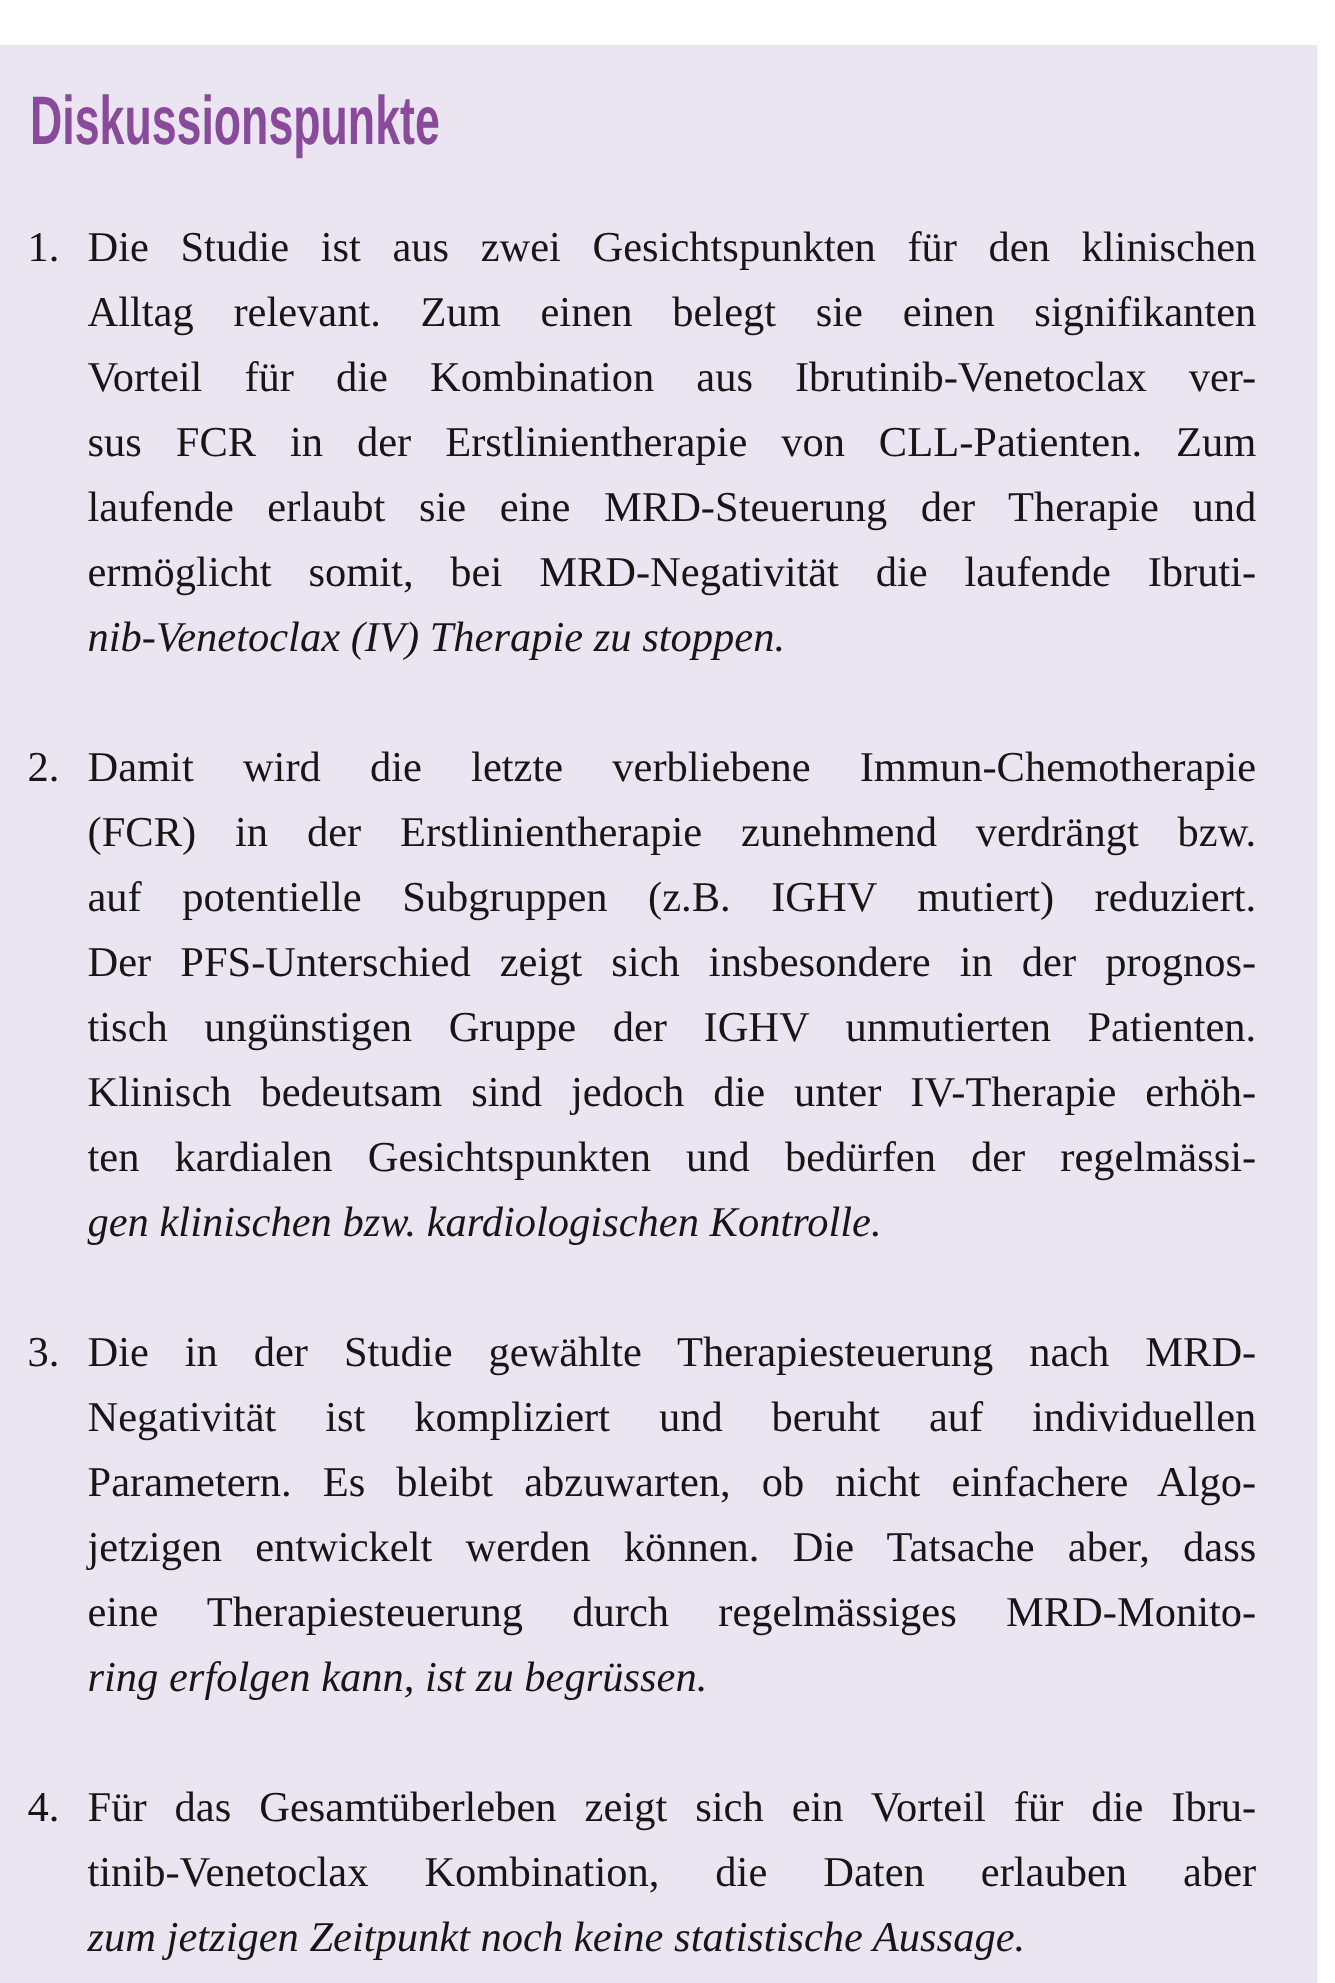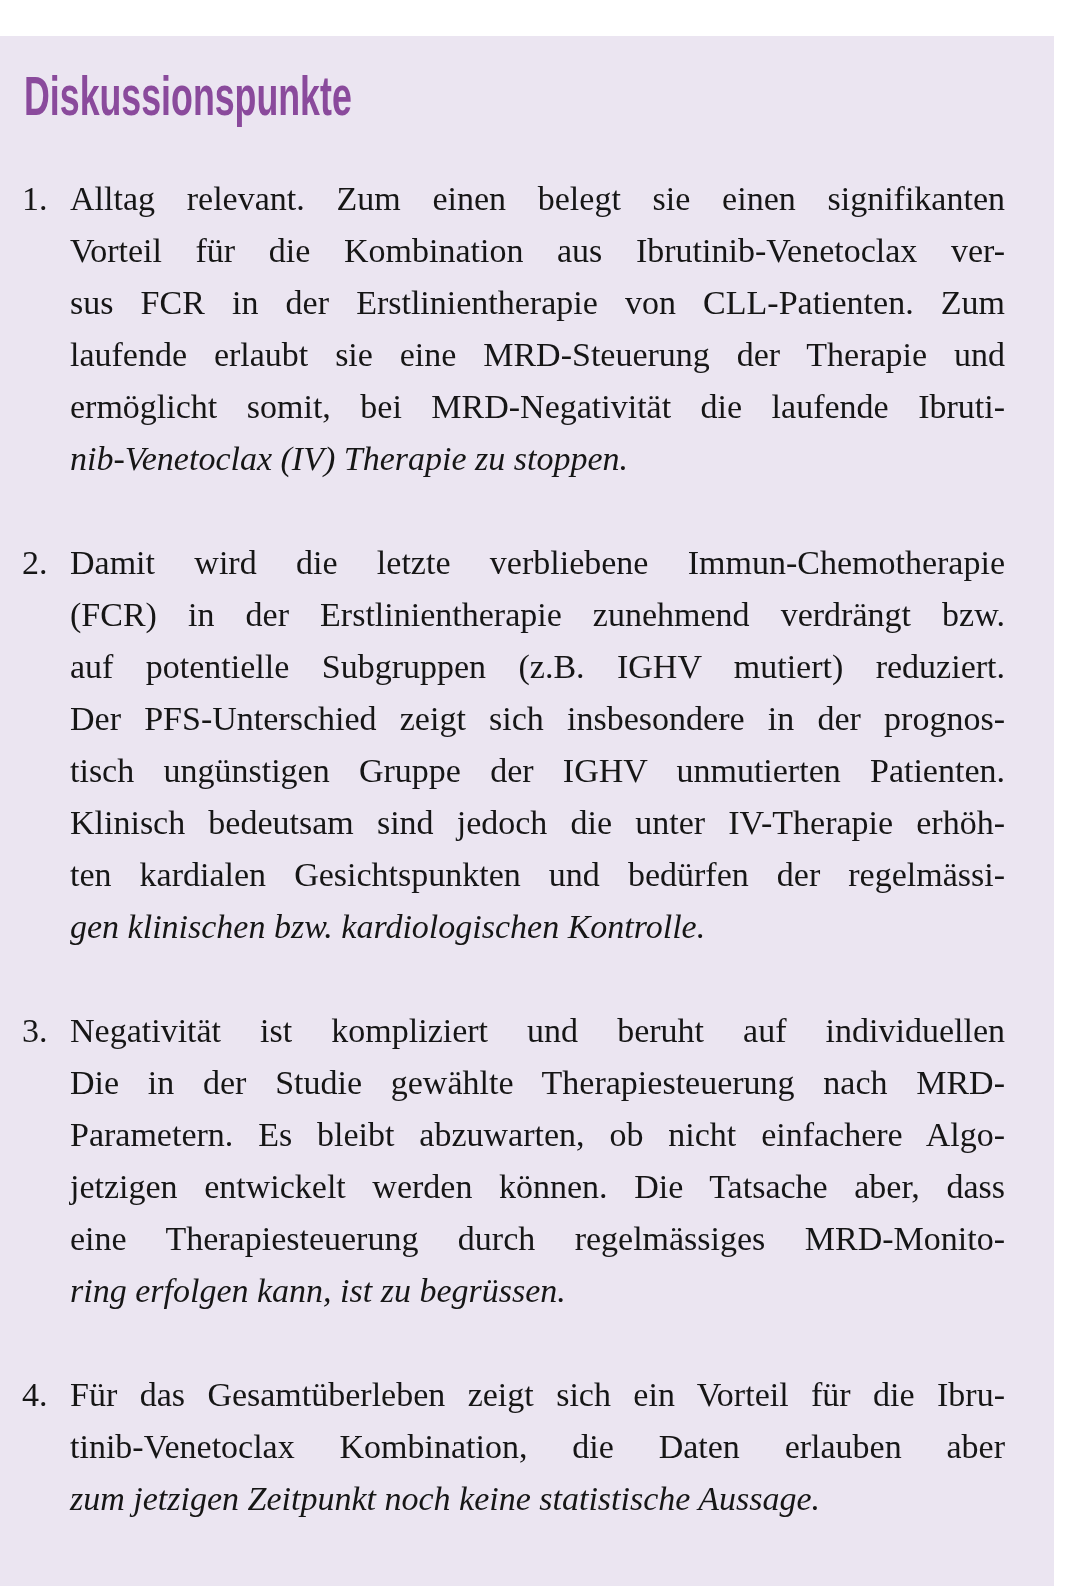--- a/index.html
+++ b/index.html
@@ -72,20 +72,21 @@
 </head>
 <body>
 
 <div class="page" style="--bg: #ebe5f1; --strip: #ffffff; --text: #161616; --accent: #8a4a9c;">
   <div class="heading">Diskussionspunkte</div>
 
   <ol class="points" id="points">
   <li class="para">
     <span class="num">1.</span>
     <span class="lines">
+          <span class="line">Die Studie ist aus zwei Gesichtspunkten für den klinischen</span>
           <span class="line">Alltag relevant. Zum einen belegt sie einen signifikanten</span>
           <span class="line">Vorteil für die Kombination aus Ibrutinib-Venetoclax ver-</span>
           <span class="line">sus FCR in der Erstlinientherapie von CLL-Patienten. Zum</span>
           <span class="line">laufende erlaubt sie eine MRD-Steuerung der Therapie und</span>
           <span class="line">ermöglicht somit, bei MRD-Negativität die laufende Ibruti-</span>
           <span class="line last">nib-Venetoclax (IV) Therapie zu stoppen.</span>
         </span>
   </li>
 
   <li class="para">
@@ -98,22 +99,22 @@
           <span class="line">tisch ungünstigen Gruppe der IGHV unmutierten Patienten.</span>
           <span class="line">Klinisch bedeutsam sind jedoch die unter IV-Therapie erhöh-</span>
           <span class="line">ten kardialen Gesichtspunkten und bedürfen der regelmässi-</span>
           <span class="line last">gen klinischen bzw. kardiologischen Kontrolle.</span>
         </span>
   </li>
 
   <li class="para">
     <span class="num">3.</span>
     <span class="lines">
+          <span class="line">Die in der Studie gewählte Therapiesteuerung nach MRD-</span>
           <span class="line">Negativität ist kompliziert und beruht auf individuellen</span>
-          <span class="line">Die in der Studie gewählte Therapiesteuerung nach MRD-</span>
           <span class="line">Parametern. Es bleibt abzuwarten, ob nicht einfachere Algo-</span>
           <span class="line">jetzigen entwickelt werden können. Die Tatsache aber, dass</span>
           <span class="line">eine Therapiesteuerung durch regelmässiges MRD-Monito-</span>
           <span class="line last">ring erfolgen kann, ist zu begrüssen.</span>
         </span>
   </li>
 
   <li class="para">
     <span class="num">4.</span>
     <span class="lines">

